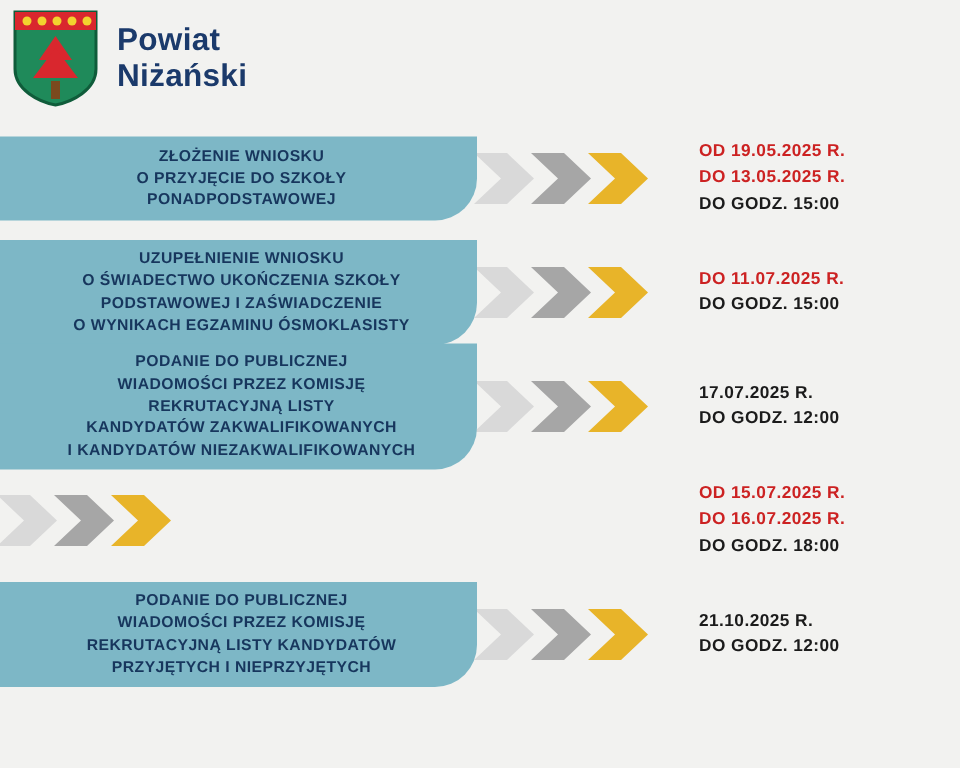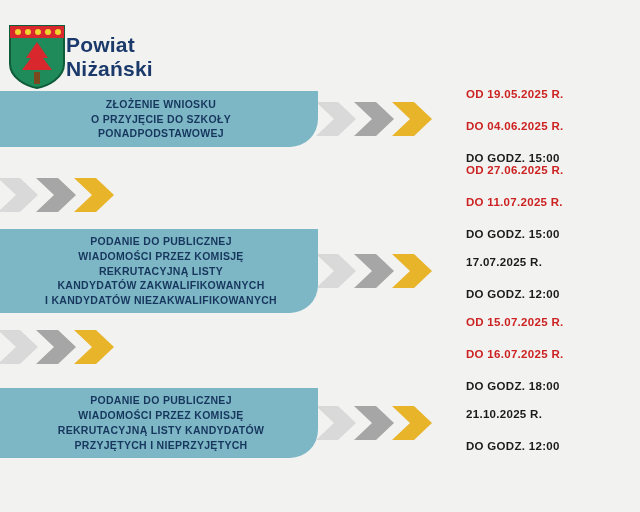--- a/index.html
+++ b/index.html
@@ -11,24 +11,25 @@
     height: 512px;
     background: #f2f2f0;
     font-family: "Liberation Sans", sans-serif;
     overflow: hidden;
     position: relative;
   }
 
   
   .header {
     position: absolute;
-    top: 24px;
+    top: 6px;
     left: 8px;
     display: flex;
     align-items: center;
+    gap: 12px;
   }
   .crest {
     width: 58px;
     height: 66px;
     position: relative;
   }
   .crest svg { display: block; }
   .brand {
     display: flex;
     flex-direction: column;
@@ -102,21 +103,20 @@
     flex-direction: column;
     justify-content: center;
     gap: 2px;
   }
   .date-line {
     font-size: 11.5px;
     font-weight: bold;
     letter-spacing: 0.3px;
     line-height: 1.32;
     white-space: pre;
-    margin-top: 15px;
   }
   .date-red { color: #cc2222; }
   .date-dark { color: #1b1b1b; }
 </style>
 </head>
 <body>
 
 <div class="header">
   <div class="crest">
     <svg width="58" height="66" viewBox="0 0 58 66">
@@ -160,45 +160,50 @@
           </svg>
       </div>
       <div class="chev">
         <svg width="42" height="42" viewBox="0 0 42 42">
             <path d="M0 4 L22 4 L40 21 L22 38 L0 38 L18 21 Z" fill="#e8b429"></path>
           </svg>
       </div>
     </div>
     <div class="dates">
       <div class="date-line date-red">OD 19.05.2025 R.</div>
-      <div class="date-line date-red">DO 04.06.2025 R.</div>
+      <div class="date-line date-red">DO 13.05.2025 R.</div>
       <div class="date-line date-dark">DO GODZ. 15:00</div>
     </div>
   </div>
 
   <div class="row">
-    <div class="chevrons">
-      <div class="chev">
-        <svg width="42" height="42" viewBox="0 0 42 42">
-            <path d="M0 4 L22 4 L40 21 L22 38 L0 38 L18 21 Z" fill="#d9d9d9"></path>
-          </svg>
-      </div>
-      <div class="chev">
-        <svg width="42" height="42" viewBox="0 0 42 42">
-            <path d="M0 4 L22 4 L40 21 L22 38 L0 38 L18 21 Z" fill="#a6a6a6"></path>
-          </svg>
-      </div>
-      <div class="chev">
-        <svg width="42" height="42" viewBox="0 0 42 42">
-            <path d="M0 4 L22 4 L40 21 L22 38 L0 38 L18 21 Z" fill="#e8b429"></path>
-          </svg>
-      </div>
-    </div>
-    <div class="dates">
-      <div class="date-line date-red">OD 27.06.2025 R.</div>
+    <div class="label-box">
+      <div class="label-text">UZUPEŁNIENIE WNIOSKU
+O ŚWIADECTWO UKOŃCZENIA SZKOŁY
+PODSTAWOWEJ I ZAŚWIADCZENIE
+O WYNIKACH EGZAMINU ÓSMOKLASISTY</div>
+    </div>
+    <div class="chevrons">
+      <div class="chev">
+        <svg width="42" height="42" viewBox="0 0 42 42">
+            <path d="M0 4 L22 4 L40 21 L22 38 L0 38 L18 21 Z" fill="#d9d9d9"></path>
+          </svg>
+      </div>
+      <div class="chev">
+        <svg width="42" height="42" viewBox="0 0 42 42">
+            <path d="M0 4 L22 4 L40 21 L22 38 L0 38 L18 21 Z" fill="#a6a6a6"></path>
+          </svg>
+      </div>
+      <div class="chev">
+        <svg width="42" height="42" viewBox="0 0 42 42">
+            <path d="M0 4 L22 4 L40 21 L22 38 L0 38 L18 21 Z" fill="#e8b429"></path>
+          </svg>
+      </div>
+    </div>
+    <div class="dates">
       <div class="date-line date-red">DO 11.07.2025 R.</div>
       <div class="date-line date-dark">DO GODZ. 15:00</div>
     </div>
   </div>
 
   <div class="row">
     <div class="label-box">
       <div class="label-text">PODANIE DO PUBLICZNEJ
 WIADOMOŚCI PRZEZ KOMISJĘ
 REKRUTACYJNĄ LISTY

